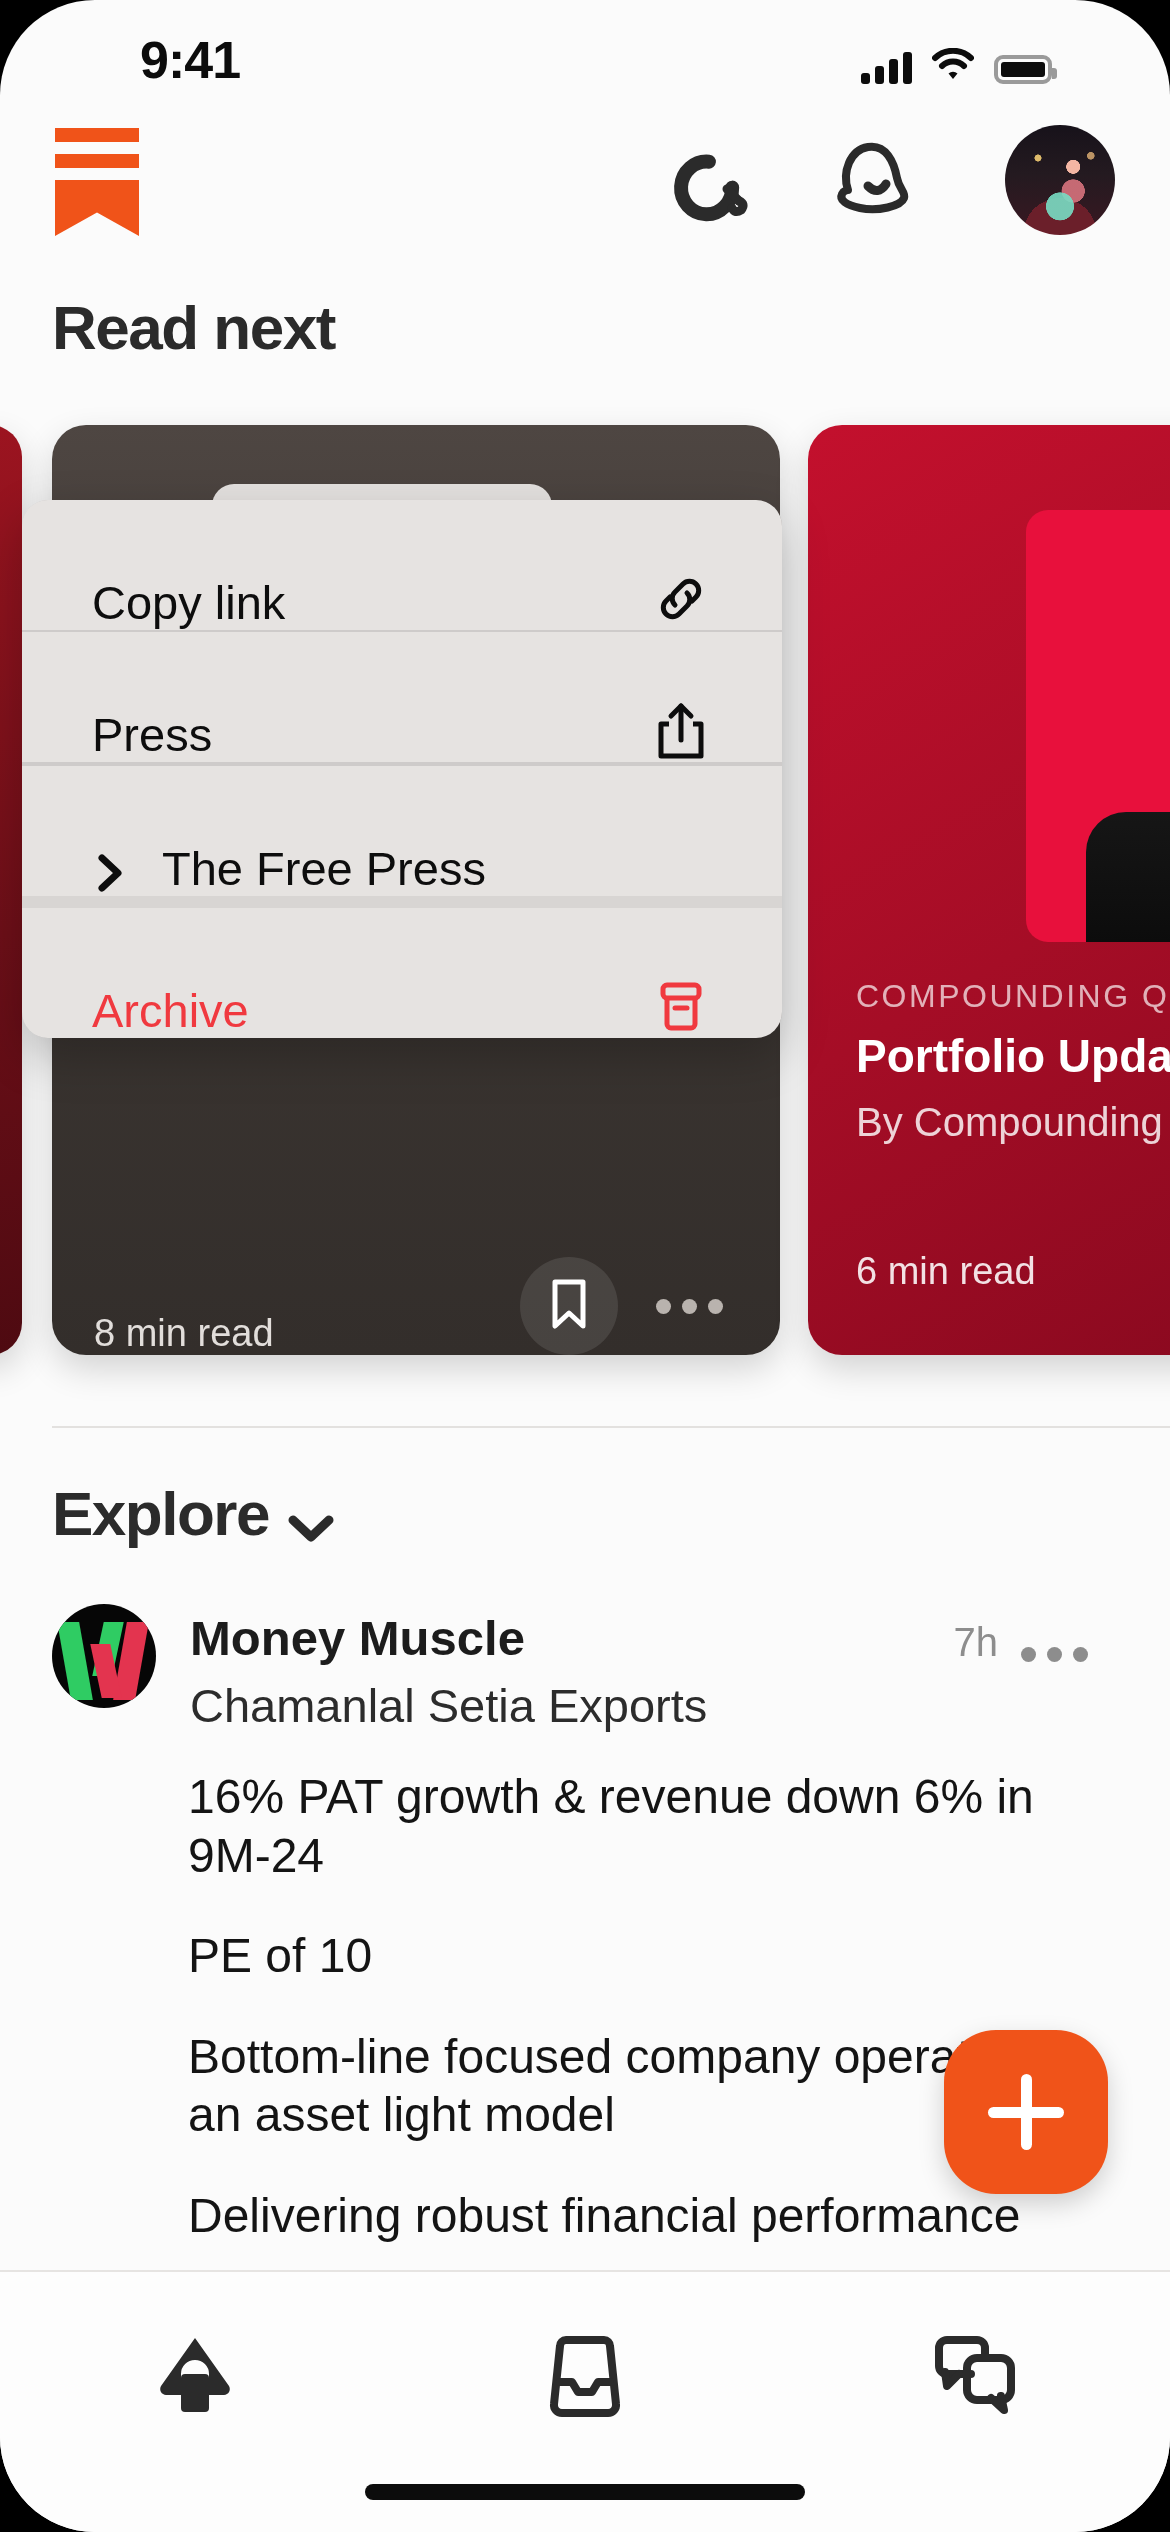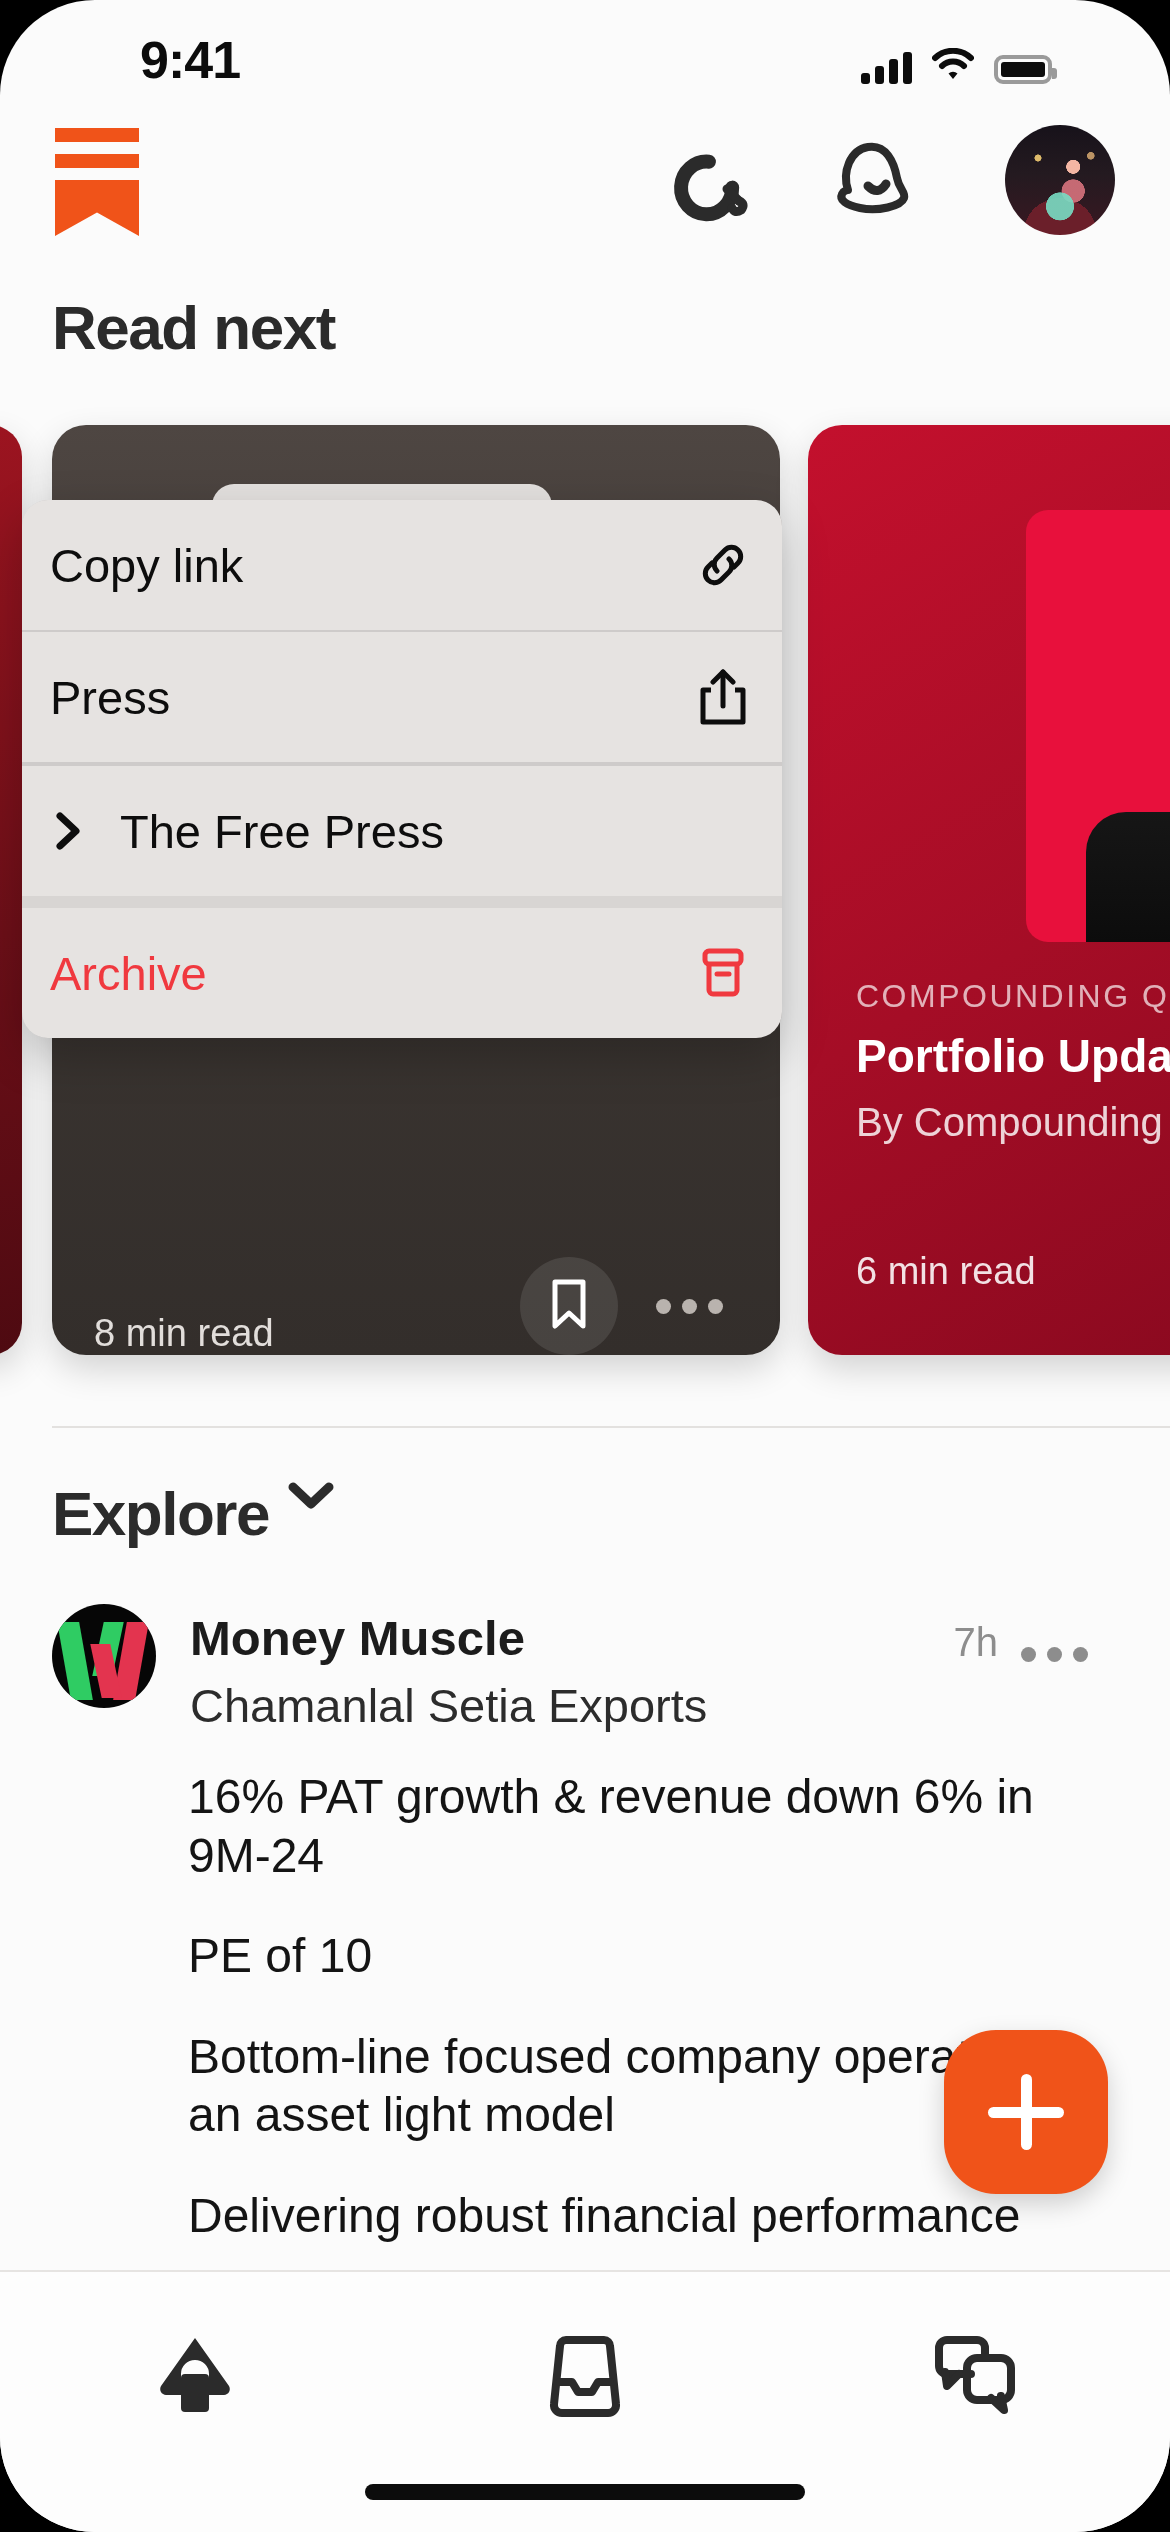--- a/index.html
+++ b/index.html
@@ -175,22 +175,22 @@
   #ctx-menu {
     position:absolute; left:22px; top:500px; width:760px;
     background:#e6e3e1;
     border-radius:26px;
     z-index:72;
     overflow:hidden;
     box-shadow:0 18px 48px rgba(0,0,0,.22);
     backdrop-filter:blur(22px);
   }
   .ctx-row {
-    position:relative; height:auto; padding:0 28px;
-    display:flex; align-items:center;
+    position:relative; height:auto; padding:0 70px;
+    display:flex; align-items:flex-end;
     min-height:130px;
   }
   .ctx-row .lbl { font-size:47px; color:#0d0d0d; }
   .ctx-row .ico { margin-left:auto; width:62px; height:62px; display:flex; align-items:center; justify-content:center; }
   .ctx-sep { height:2px; background:rgba(0,0,0,.10); margin:0 0 0 0; }
   .ctx-gap { height:12px; background:rgba(0,0,0,.06); }
   #row-save { background:rgba(0,0,0,.09); }
   #row-save .touch {
     width:54px;height:54px;border-radius:50%;
     background:#8a8a8a; margin-left:auto; margin-right:34px;
@@ -199,21 +199,21 @@
   #row-folder .chev { width:46px; margin-right:24px; display:flex; align-items:center; }
   #row-archive .lbl { color:#f0393f; }
 
   
   #divider {
     position:absolute; left:52px; top:1426px; width:1118px; height:2px;
     background:#e3e1df;
   }
   #explore-head {
     position:absolute; left:52px; top:1478px;
-    display:flex; align-items:flex-start; gap:16px;
+    display:flex; align-items:flex-end; gap:16px;
   }
   #explore-head .txt { font-size:62px; font-weight:bold; color:#2b2b2b; letter-spacing:-1.5px; }
 
   
   #feed { position:absolute; left:0; top:1600px; width:1170px; }
   #feed-head { position:absolute; left:52px; top:0; width:1066px; height:120px; }
   #mm-avatar {
     position:absolute; left:0; top:4px; width:104px; height:104px; border-radius:50%;
     background:#060606; overflow:hidden;
   }

